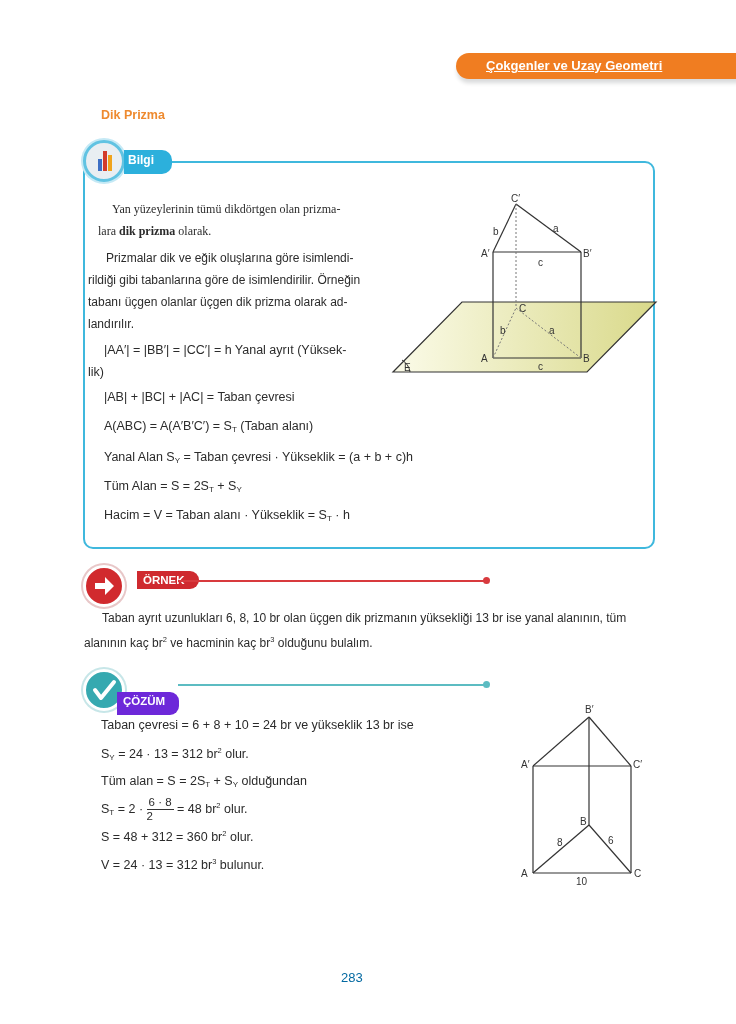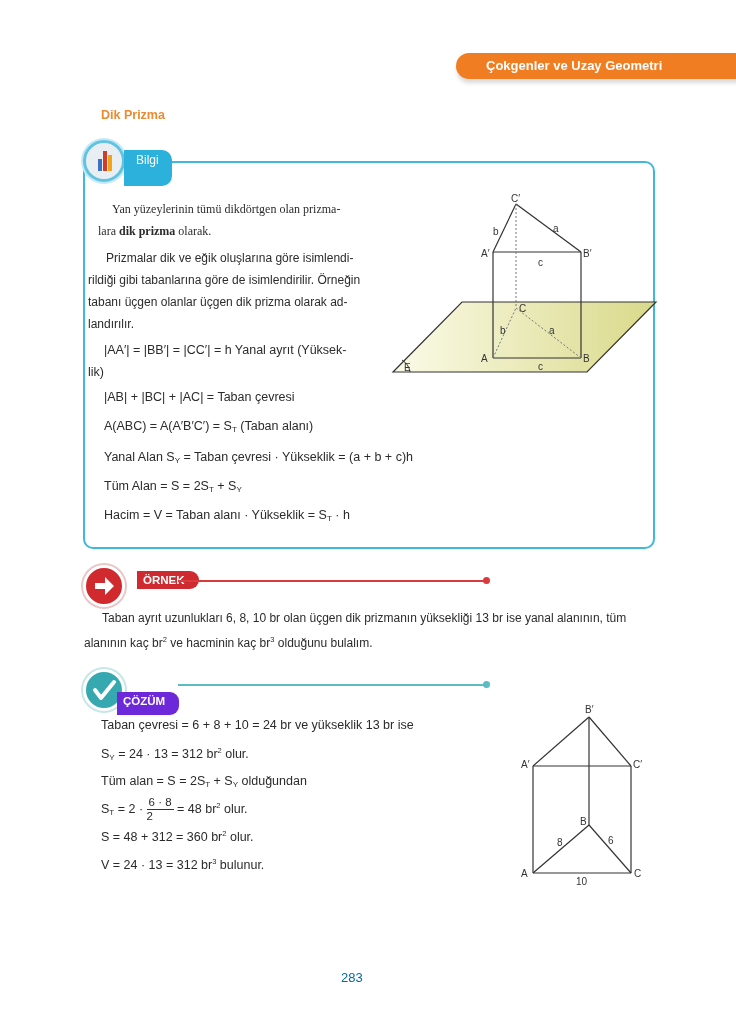--- a/index.html
+++ b/index.html
@@ -2,29 +2,29 @@
 <html><head>
 <meta charset="utf-8">
 <style>
   html, body { margin:0; padding:0; }
   body { width:736px; height:1024px; background:#ffffff; position:relative; overflow:hidden;
          font-family:"Liberation Sans", sans-serif; color:#2b2b2b; }
   .abs { position:absolute; }
   
   .chapter-tab { left:456px; top:53px; width:290px; height:26px; background:#f07d21;
        border-radius:14px 0 0 14px; box-shadow:0 5px 4px -1px #d9dadb; }
-  .chapter-tab span { position:absolute; left:30px; top:5px; color:#fff; font-weight:bold; font-size:13px; }
+  .chapter-tab span { position:absolute; left:30px; top:5px; color:#fff; font-weight:bold; font-size:13px;text-decoration:underline; }
   .section-title { left:101px; top:108px; color:#ee8a2f; font-weight:bold; font-size:12.5px; }
   
   .bilgi-box { left:83px; top:161px; width:572px; height:388px; border:2px solid #3fb8dd;
        border-radius:10px; box-sizing:border-box; }
   .badge-circle { width:42px; height:42px; border-radius:50%; box-sizing:border-box; }
   .bilgi-circle { left:83px; top:140px; background:#e9eef2; border:3px solid #61c3e2; box-shadow:0 0 0 2px #c5e9f5; }
-  .bilgi-pill { left:124px; top:150px; width:48px; height:36px; background:#2cb0dc; border-radius:0 10px 10px 0;
-       color:#fff; font-weight:normal; font-size:12px; line-height:20px; padding-left:12px; box-sizing:border-box; }
+  .bilgi-pill { left:124px; top:150px; width:48px; height:24px; background:#2cb0dc; border-radius:0 10px 10px 0;
+       color:#fff; font-weight:bold; font-size:12px; line-height:20px; padding-left:4px; box-sizing:border-box; }
   .para { font-size:12px; line-height:22px; }
   .math { font-size:12.5px; }
   sub.s { font-size:8px; vertical-align:-2px; }
   sup.s { font-size:7.5px; vertical-align:5px; }
   .ornek-circle { left:83px; top:565px; background:#d12a2e; border:3px solid #fff; box-shadow:0 0 0 2px #e8c7c8; }
   .ornek-pill { left:117px; top:571px; width:62px; height:18px; background:#cf2a2f; border-radius:0 9px 9px 0;
        color:#fff; font-weight:bold; font-size:11.5px; line-height:18px; padding-left:6px; box-sizing:border-box;margin-left:20px; }
   .ornek-line { left:178px; top:580px; width:308px; height:2px; background:#d83a3e; }
   .ornek-dot { left:483px; top:577px; width:7px; height:7px; border-radius:50%; background:#d83a3e; }
   .cozum-circle { left:83px; top:669px; background:#36a9b0; border:3px solid #fff; box-shadow:0 0 0 2px #c7e6e8; }

